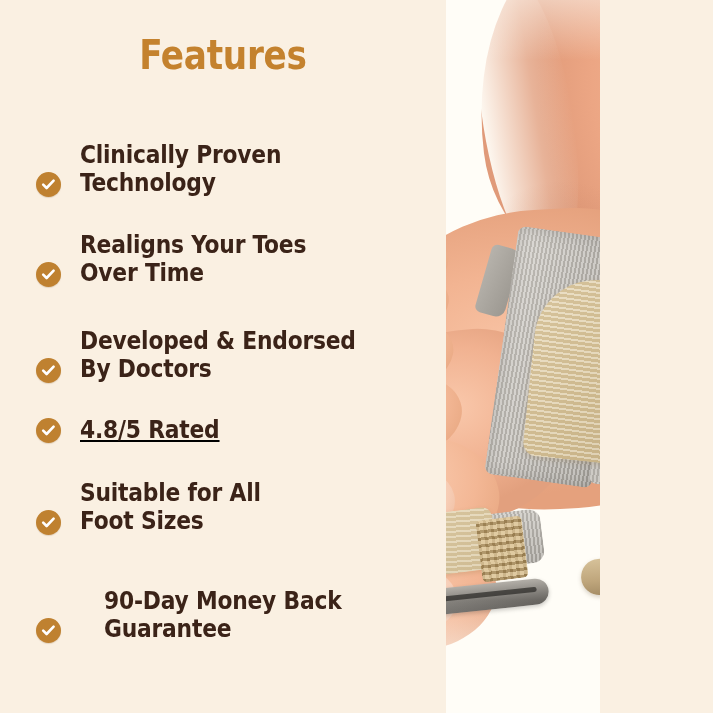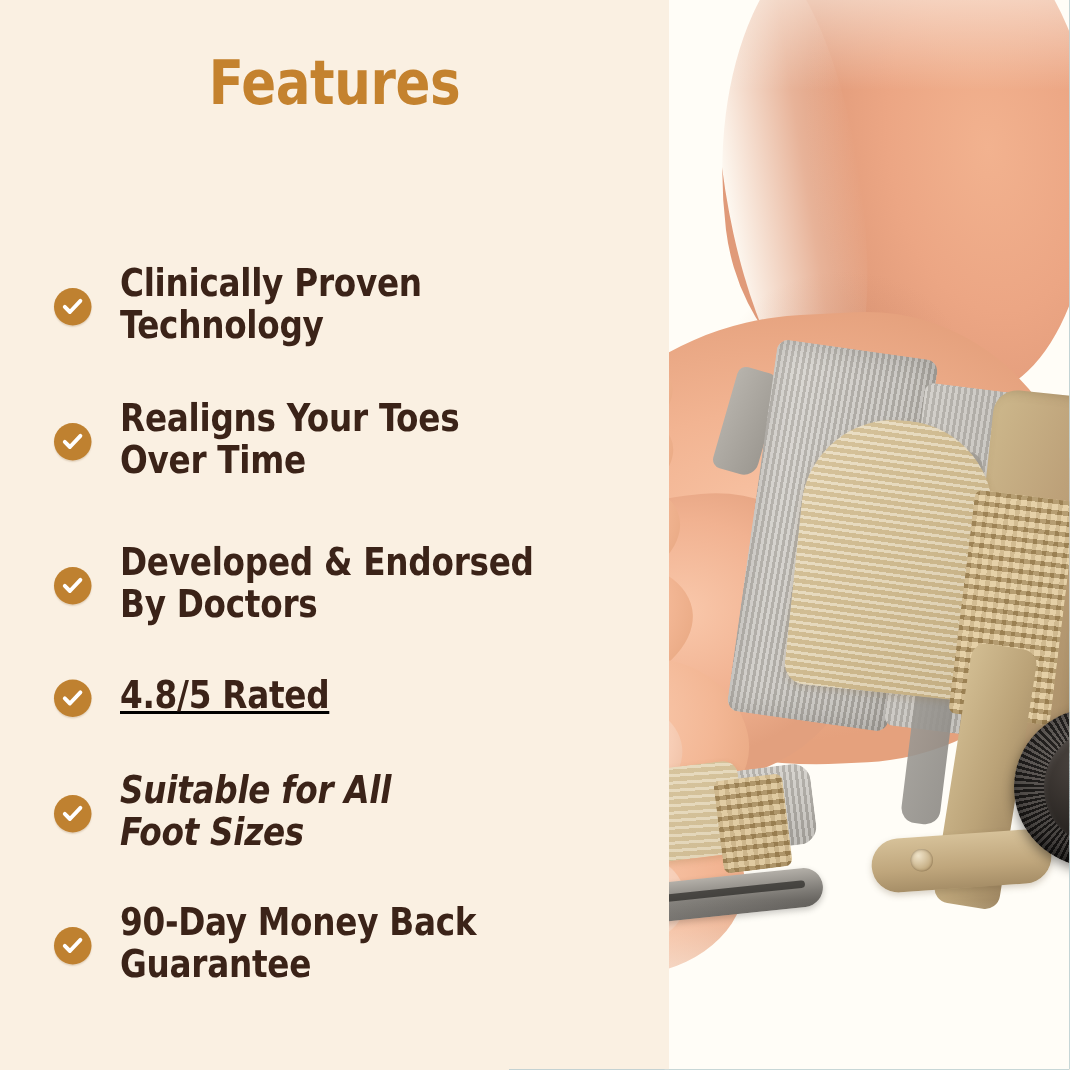--- a/index.html
+++ b/index.html
@@ -2,33 +2,33 @@
 <html><head>
 <meta charset="utf-8">
 <title>Features</title>
 <style>
   html,body{margin:0;padding:0;}
   body{
     width:713px;height:713px;overflow:hidden;
     font-family:"DejaVu Sans","Liberation Sans",sans-serif;
     background:#faf0e2;
   }
-  #stage{position:relative;width:713px;height:713px;overflow:hidden;background:#0369a1;}
+  #stage{position:relative;width:600px;height:713px;overflow:hidden;background:#a16207;}
 
   
   .left-panel{position:absolute;left:0;top:0;width:446px;height:713px;background:#faf0e2;z-index:5;}
   .page-title{
     position:absolute;left:0;top:34px;width:446px;text-align:center;
     font-size:41px;font-weight:bold;letter-spacing:-0.3px;
     color:#c4822e;line-height:1.05;
     font-family:"DejaVu Sans Condensed","DejaVu Sans",sans-serif;
     transform:scaleX(0.93);transform-origin:center top;
   }
   .feature-list{position:absolute;left:0;top:140px;width:446px;}
-  .feature-item{position:absolute;left:36px;display:flex;align-items:center;margin-top:35px;}
+  .feature-item{position:absolute;left:36px;display:flex;align-items:flex-end;}
   .check-badge{
     flex:0 0 auto;width:25px;height:25px;border-radius:50%;
     background:#bf8130;position:relative;margin-top:3px;
     box-shadow:0 1px 1px rgba(120,80,25,.18);
   }
   .check-badge svg{position:absolute;left:5px;top:5px;}
   .feature-text{
     margin-left:19px;
     font-size:25.5px;font-weight:bold;color:#3b2318;
     line-height:1.11;letter-spacing:-0.2px;
@@ -329,31 +329,31 @@
 
       <div class="feature-item" style="top:275px;text-decoration:underline;">
         <span class="check-badge">
           <svg width="15" height="15" viewBox="0 0 15 15" aria-hidden="true">
             <path d="M2.2 7.6 L5.6 11.0 L12.6 3.6" fill="none" stroke="#ffffff" stroke-width="2.6" stroke-linecap="round" stroke-linejoin="round"></path>
           </svg>
         </span>
         <span class="feature-text">4.8/5 Rated</span>
       </div>
 
-      <div class="feature-item" style="top:338px;font-style:italic;">
+      <div class="feature-item" style="top:338px;">
         <span class="check-badge">
           <svg width="15" height="15" viewBox="0 0 15 15" aria-hidden="true">
             <path d="M2.2 7.6 L5.6 11.0 L12.6 3.6" fill="none" stroke="#ffffff" stroke-width="2.6" stroke-linecap="round" stroke-linejoin="round"></path>
           </svg>
         </span>
         <span class="feature-text">Suitable for All
 Foot Sizes</span>
       </div>
 
-      <div class="feature-item" style="top:426px;">
+      <div class="feature-item" style="top:446px;gap:24px;">
         <span class="check-badge">
           <svg width="15" height="15" viewBox="0 0 15 15" aria-hidden="true">
             <path d="M2.2 7.6 L5.6 11.0 L12.6 3.6" fill="none" stroke="#ffffff" stroke-width="2.6" stroke-linecap="round" stroke-linejoin="round"></path>
           </svg>
         </span>
         <span class="feature-text">90-Day Money Back
 Guarantee</span>
       </div>
 
     </div>

